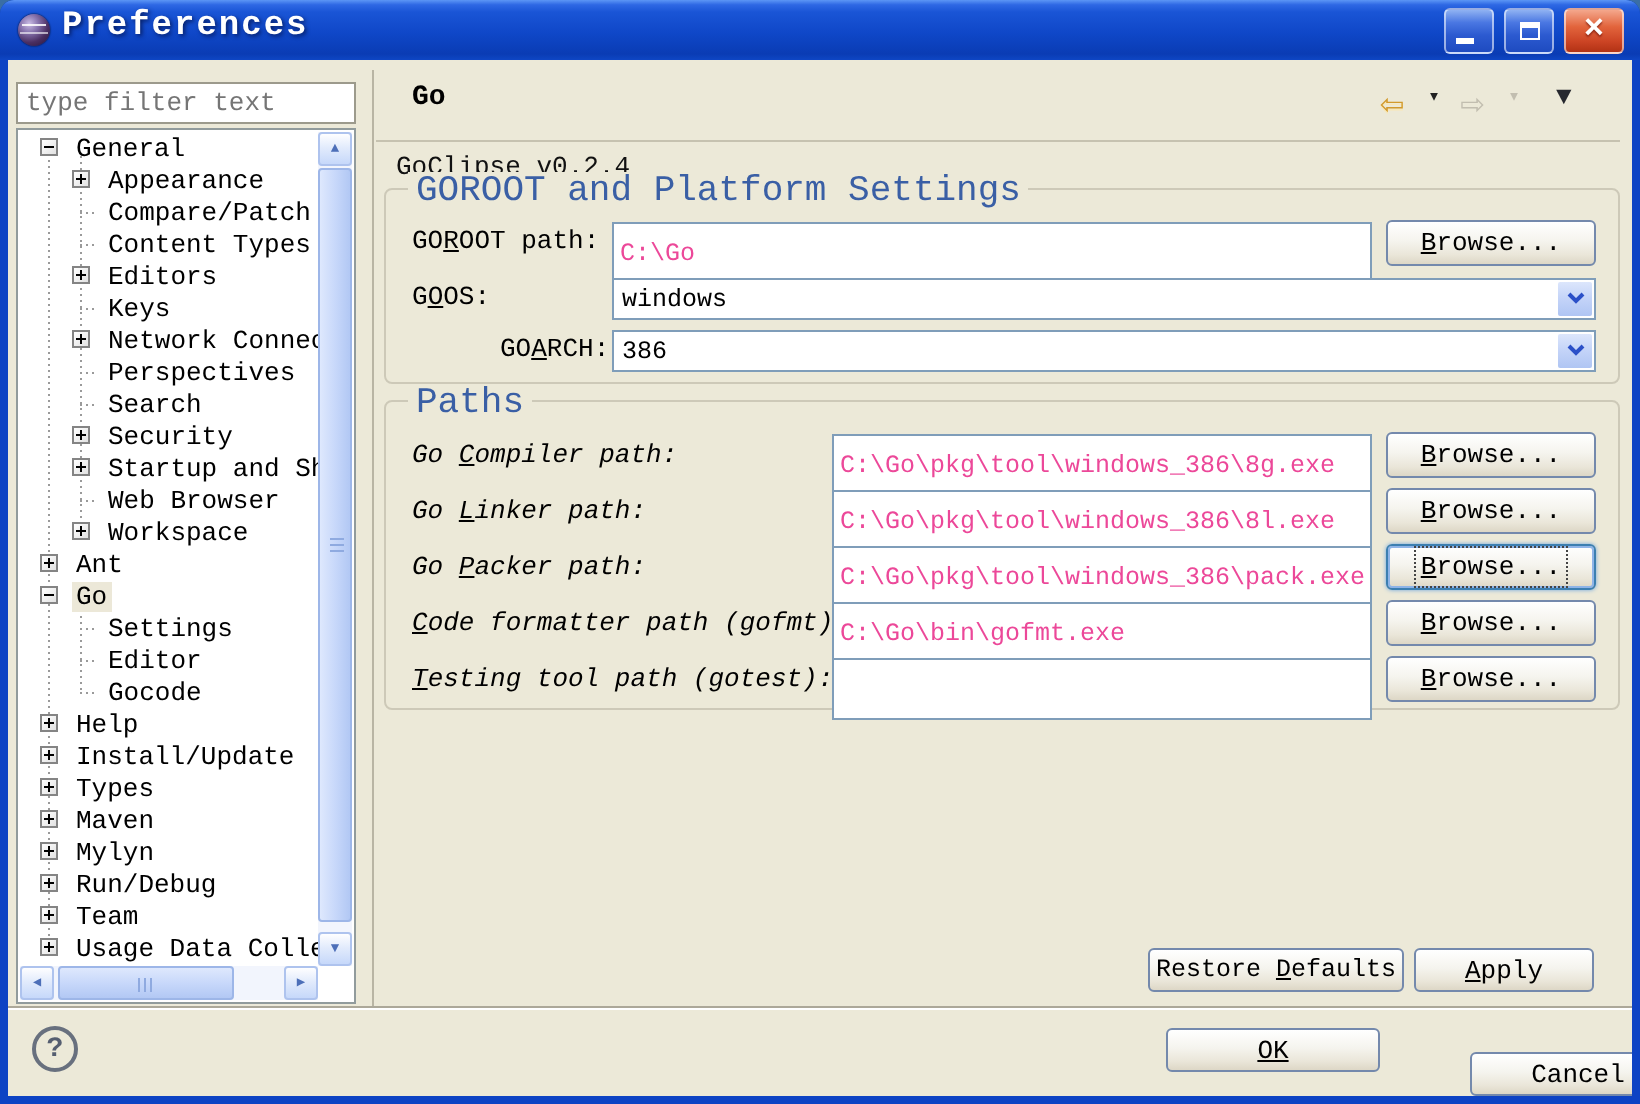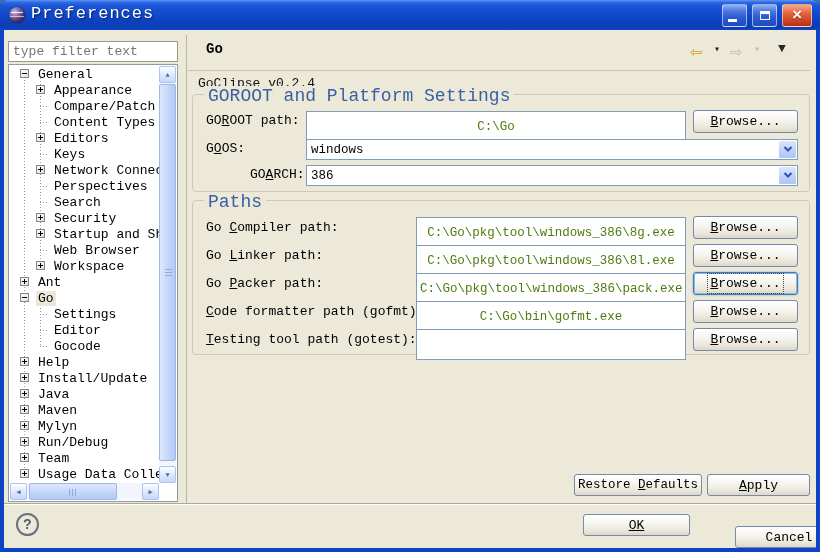--- a/index.html
+++ b/index.html
@@ -17,21 +17,21 @@
     border-radius: 7px 7px 0 0;
   }
   .app-icon {
     position:absolute; left:9px; top:7px; width:16px; height:16px; border-radius:50%;
     background: radial-gradient(circle at 35% 30%, #C9BCE4 0%, #8672AC 30%, #4A2F62 62%, #241035 100%);
     box-shadow: 0 0 1px #001;
   }
   .app-icon::before { content:""; position:absolute; left:2px; right:2px; top:5px; height:1px; background:rgba(255,255,255,.85); }
   .app-icon::after  { content:""; position:absolute; left:1px; right:1px; top:9px; height:1px; background:rgba(255,255,255,.6); }
   .title-text {
-    position:absolute; left:31px; top:4px; color:#fff; font-size:17px; font-weight:normal;
+    position:absolute; left:31px; top:4px; color:#fff; font-size:17px; font-weight:bold;
     letter-spacing:1px; text-shadow: 1px 1px 2px rgba(5,25,90,.9);
   }
   .winbtn {
     position:absolute; top:4px; width:25px; height:23px; border-radius:3px;
     border:1px solid rgba(255,255,255,.55); display:flex; align-items:center; justify-content:center;
     color:#fff; font-size:14px; font-weight:bold;
   }
   .winbtn.min, .winbtn.max { background: linear-gradient(180deg,#8FB2F2 0%,#4A77E2 30%,#2C5AD0 60%,#1E4BC0 100%); }
   .winbtn.min { left:722px; }
   .winbtn.max { left:752px; }
@@ -111,53 +111,53 @@
 
   .groupbox { position:absolute; border:1px solid #CDC9B8; border-radius:4px; }
   .group-title { position:absolute; top:-9px; left:11px; background:#ECE9D8; padding:0 4px; font-size:18px; color:#3A5FA5; }
   .g1 { left:188px; top:64px; width:618px; height:98px; }
   .g2 { left:188px; top:170px; width:618px; height:155px; }
 
   .field-label { position:absolute; font-size:13px; color:#000; white-space:nowrap; }
   .mn-key { text-decoration:underline; }
   .xp-input {
     position:absolute; height:31px; border:1px solid #7F9DB9; background:#fff;
-    font:12.5px "Liberation Mono","DejaVu Sans Mono",monospace; color:#4d7c0f; padding:0 3px;text-align:center;
+    font:12.5px "Liberation Mono","DejaVu Sans Mono",monospace; color:#ec4899; padding:0 3px;
   }
   .combo { position:absolute; height:21px; border:1px solid #7F9DB9; background:#fff; }
   .combo-value { position:absolute; left:4px; top:1px; font-size:12.5px; line-height:18px; color:#000; }
   .combo-btn {
     position:absolute; right:1px; top:1px; bottom:1px; width:17px; border:0; border-radius:1px;
     background:linear-gradient(180deg,#DCE6FC 0%,#C3D3F8 50%,#AFC5F3 100%);
     display:flex; align-items:center; justify-content:center; padding:0;
   }
   .xp-btn {
     position:absolute; border:1px solid #7489AC; border-radius:3px; color:#000;
     background:linear-gradient(180deg,#FFFFFF 0%,#F5F4EE 45%,#EAE6D9 78%,#DDD7C6 100%);
     font:13px "Liberation Mono","DejaVu Sans Mono",monospace;
     display:flex; align-items:center; justify-content:center;
   }
   .xp-btn.focused { border-color:#3C7FB1; box-shadow:0 0 0 1px #8EB4E8 inset, 0 0 2px #6AA4E0; }
   .xp-btn.focused > span { outline:1px dotted #444; outline-offset:2px; }
 
   .prow { position:absolute; left:0; width:618px; height:24px; }
-  .plabel { left:13px; top:3px; }
+  .plabel { left:13px; top:3px;font-style:italic; }
   .pinput { left:223px; top:0; width:270px; }
   .browse-btn { left:500px; top:-1px; width:105px; height:23px; }
 
   .bottom-sep { position:absolute; left:0; top:473px; width:812px; height:2px;
                 background:linear-gradient(180deg,#ACA899 0 50%,#FFFFFF 50% 100%); }
   .help-btn {
     position:absolute; left:12px; top:483px; width:23px; height:23px; border-radius:50%;
     border:2px solid #68707E; color:#555E70; background:transparent;
     font:bold 14px "Liberation Mono","DejaVu Sans Mono",monospace;
     display:flex; align-items:center; justify-content:center;
   }
   .rd-btn { left:570px; top:444px; width:128px; height:22px; font-size:12.5px; }
-  .apply-btn { left:703px; top:444px; width:103px; height:22px; }
+  .apply-btn { left:703px; top:444px; width:90px; height:22px; }
   .ok-btn { left:579px; top:484px; width:107px; height:22px;text-decoration:underline; }
   .cancel-btn { left:694px; top:496px; width:108px; height:22px;margin-left:37px; }
 </style>
 </head>
 <body>
 
 <div class="window">
 
   <div class="titlebar">
     <span class="app-icon"></span>
@@ -229,21 +229,21 @@
               <span class="eh"></span>
               <span class="ev"></span>
             </span><span class="tlabel">Help</span></div>
           <div class="tree-row lvl0"><span class="exp">
               <span class="eh"></span>
               <span class="ev"></span>
             </span><span class="tlabel">Install/Update</span></div>
           <div class="tree-row lvl0"><span class="exp">
               <span class="eh"></span>
               <span class="ev"></span>
-            </span><span class="tlabel">Java</span></div>
+            </span><span class="tlabel">Types</span></div>
           <div class="tree-row lvl0"><span class="exp">
               <span class="eh"></span>
               <span class="ev"></span>
             </span><span class="tlabel">Maven</span></div>
           <div class="tree-row lvl0"><span class="exp">
               <span class="eh"></span>
               <span class="ev"></span>
             </span><span class="tlabel">Mylyn</span></div>
           <div class="tree-row lvl0"><span class="exp">
               <span class="eh"></span>

